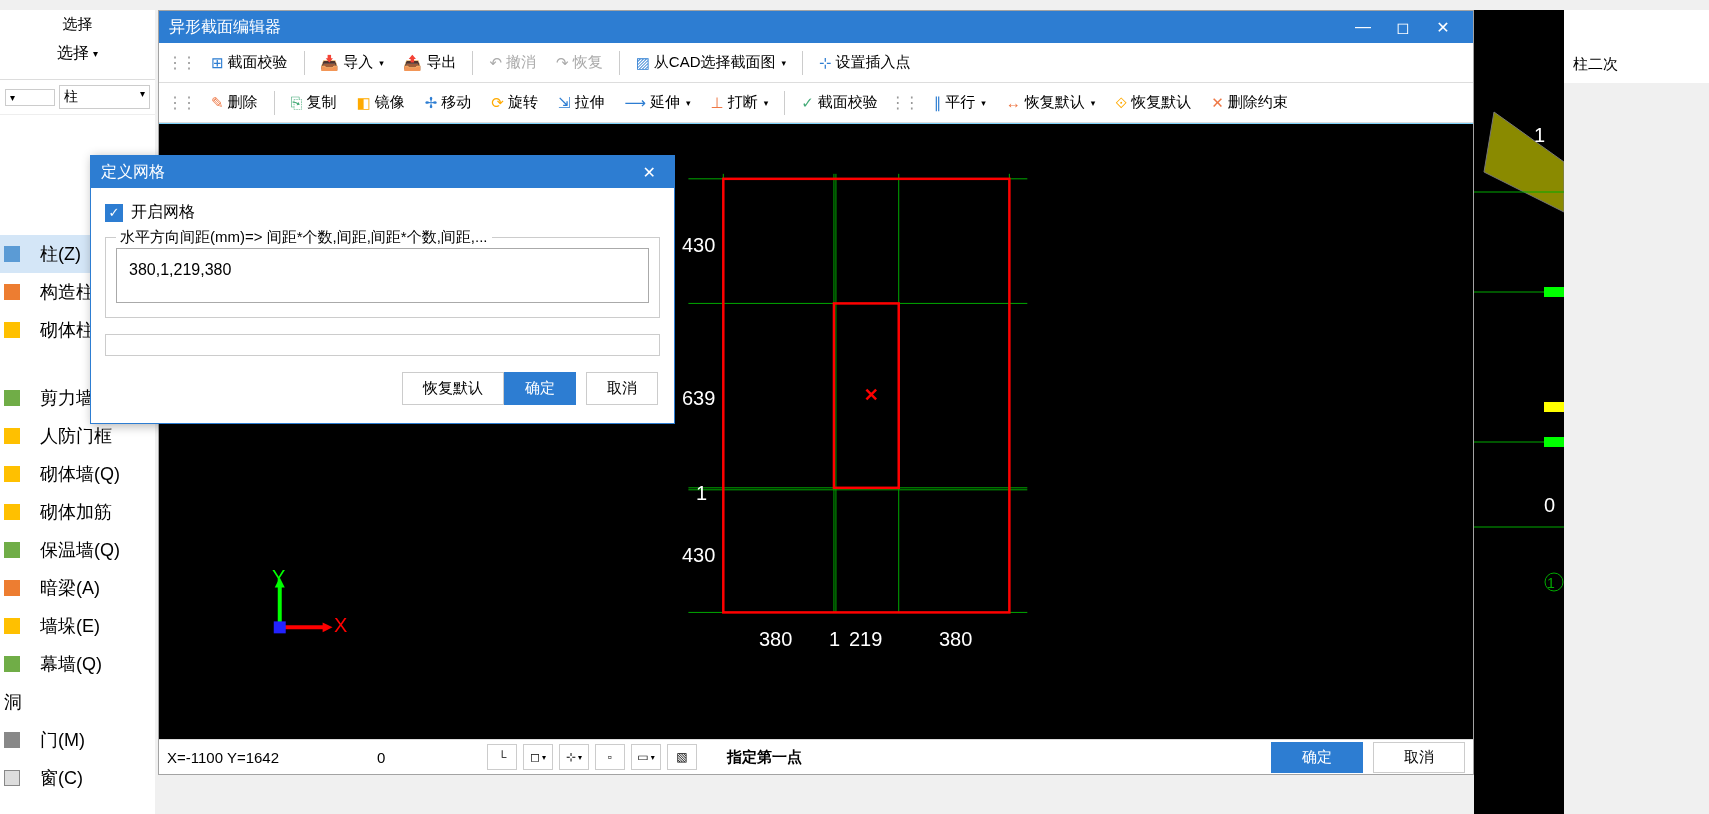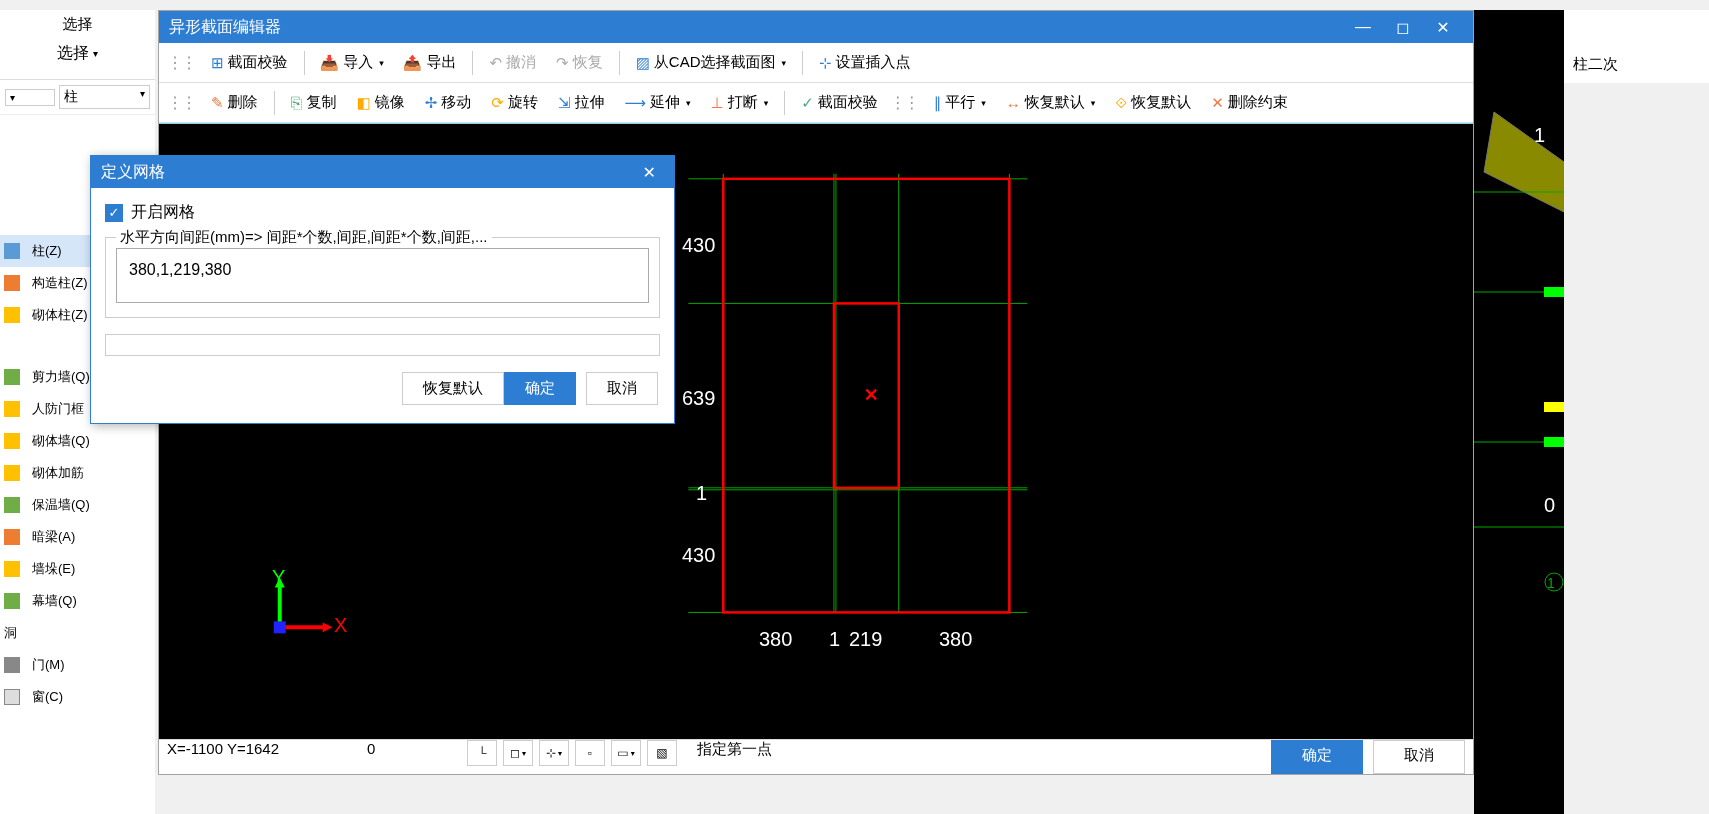--- a/index.html
+++ b/index.html
@@ -10,21 +10,21 @@
     .ribbon-select-group { height: 70px; border-bottom: 1px solid #ddd; padding: 5px; }
     .select-label { text-align: center; font-size: 15px; margin-bottom: 5px; }
     .select-dropdown { display: flex; align-items: center; justify-content: center; gap: 4px; padding: 4px; cursor: pointer; }
     .select-dropdown::after { content: "▾"; font-size: 10px; }
     
     .filter-row { display: flex; align-items: center; padding: 5px; border-bottom: 1px solid #eee; }
     .filter-dropdown { border: 1px solid #ccc; padding: 2px 4px; font-size: 14px; flex: 1; display: flex; justify-content: space-between; }
     .filter-dropdown::after { content: "▾"; font-size: 10px; }
     
     .tree-list { margin-top: 120px; }
-    .tree-item { display: flex; align-items: center; padding: 7px 4px; font-size: 13px; gap: 12px; cursor: pointer; }
+    .tree-item { display: flex; align-items: center; padding: 7px 4px; font-size: 18px; gap: 20px; cursor: pointer; }
     .tree-item.selected { background: #d4e6f7; }
     .tree-icon { width: 16px; height: 16px; display: inline-block; }
     .icon-pillar { background: #5b9bd5; }
     .icon-struct { background: #ed7d31; }
     .icon-wall { background: #ffc000; }
     .icon-wall2 { background: #70ad47; }
     .icon-door { background: #888; }
     .icon-window { background: #ddd; border: 1px solid #888; }
     
     
@@ -54,27 +54,27 @@
     .checkbox { width: 18px; height: 18px; background: #2d7dd2; display: inline-flex; align-items: center; justify-content: center; color: #fff; font-size: 13px; }
     .fieldset { border: 1px solid #ccc; padding: 10px; margin-bottom: 16px; position: relative; }
     .fieldset-label { position: absolute; top: -10px; left: 10px; background: #fff; padding: 0 4px; font-size: 15px; }
     .fieldset textarea { width: 100%; height: 55px; border: 1px solid #aaa; padding: 12px; font-size: 16px; font-family: Liberation Sans, sans-serif; resize: none; }
     .dialog-buttons { display: flex; justify-content: flex-end; padding: 0 2px 4px; }
     .dialog-buttons-right { display: flex; gap: 10px; }
     .dlg-btn { padding: 6px 20px; border: 1px solid #ccc; background: #fff; font-size: 15px; cursor: pointer; }
     .dlg-btn.primary { background: #2d7dd2; color: #fff; border-color: #2d7dd2; }
     
     
-    .status-bar { position: absolute; bottom: 0; left: 0; right: 0; height: 35px; background: #fff; border-top: 1px solid #ddd; display: flex; padding: 0 8px; font-size: 15px; }
+    .status-bar { position: absolute; bottom: 0; left: 0; right: 0; height: 35px; background: #fff; border-top: 1px solid #ddd; display: flex; align-items: center; padding: 0 8px; gap: 10px; font-size: 15px; }
     .status-coords { width: 200px; }
     .status-zero { width: 80px; }
     .status-toolgroup { display: flex; gap: 6px; margin-left: 20px; }
     .status-tool { width: 30px; height: 26px; border: 1px solid #ccc; display: flex; align-items: center; justify-content: center; cursor: pointer; font-size: 12px; }
     .status-tool.with-dd::after { content: "▾"; font-size: 8px; margin-left: 2px; }
-    .status-prompt { margin-left: 20px; }
+    .status-prompt { margin-left: 20px; font-weight: bold; }
     .status-right { margin-left: auto; display: flex; gap: 10px; }
     .status-btn { padding: 5px 30px; border: 1px solid #ccc; background: #fff; font-size: 15px; cursor: pointer; }
     .status-btn.primary { background: #2d7dd2; color: #fff; border-color: #2d7dd2; }
     
     
     .right-strip { position: absolute; top: 10px; right: 145px; width: 90px; bottom: 0; background: #000; }
     .right-strip svg { width: 100%; height: 100%; }
     
     
     .far-right { position: absolute; top: 10px; right: 0; width: 145px; background: #fff; padding: 5px; margin-left: 17px; }

